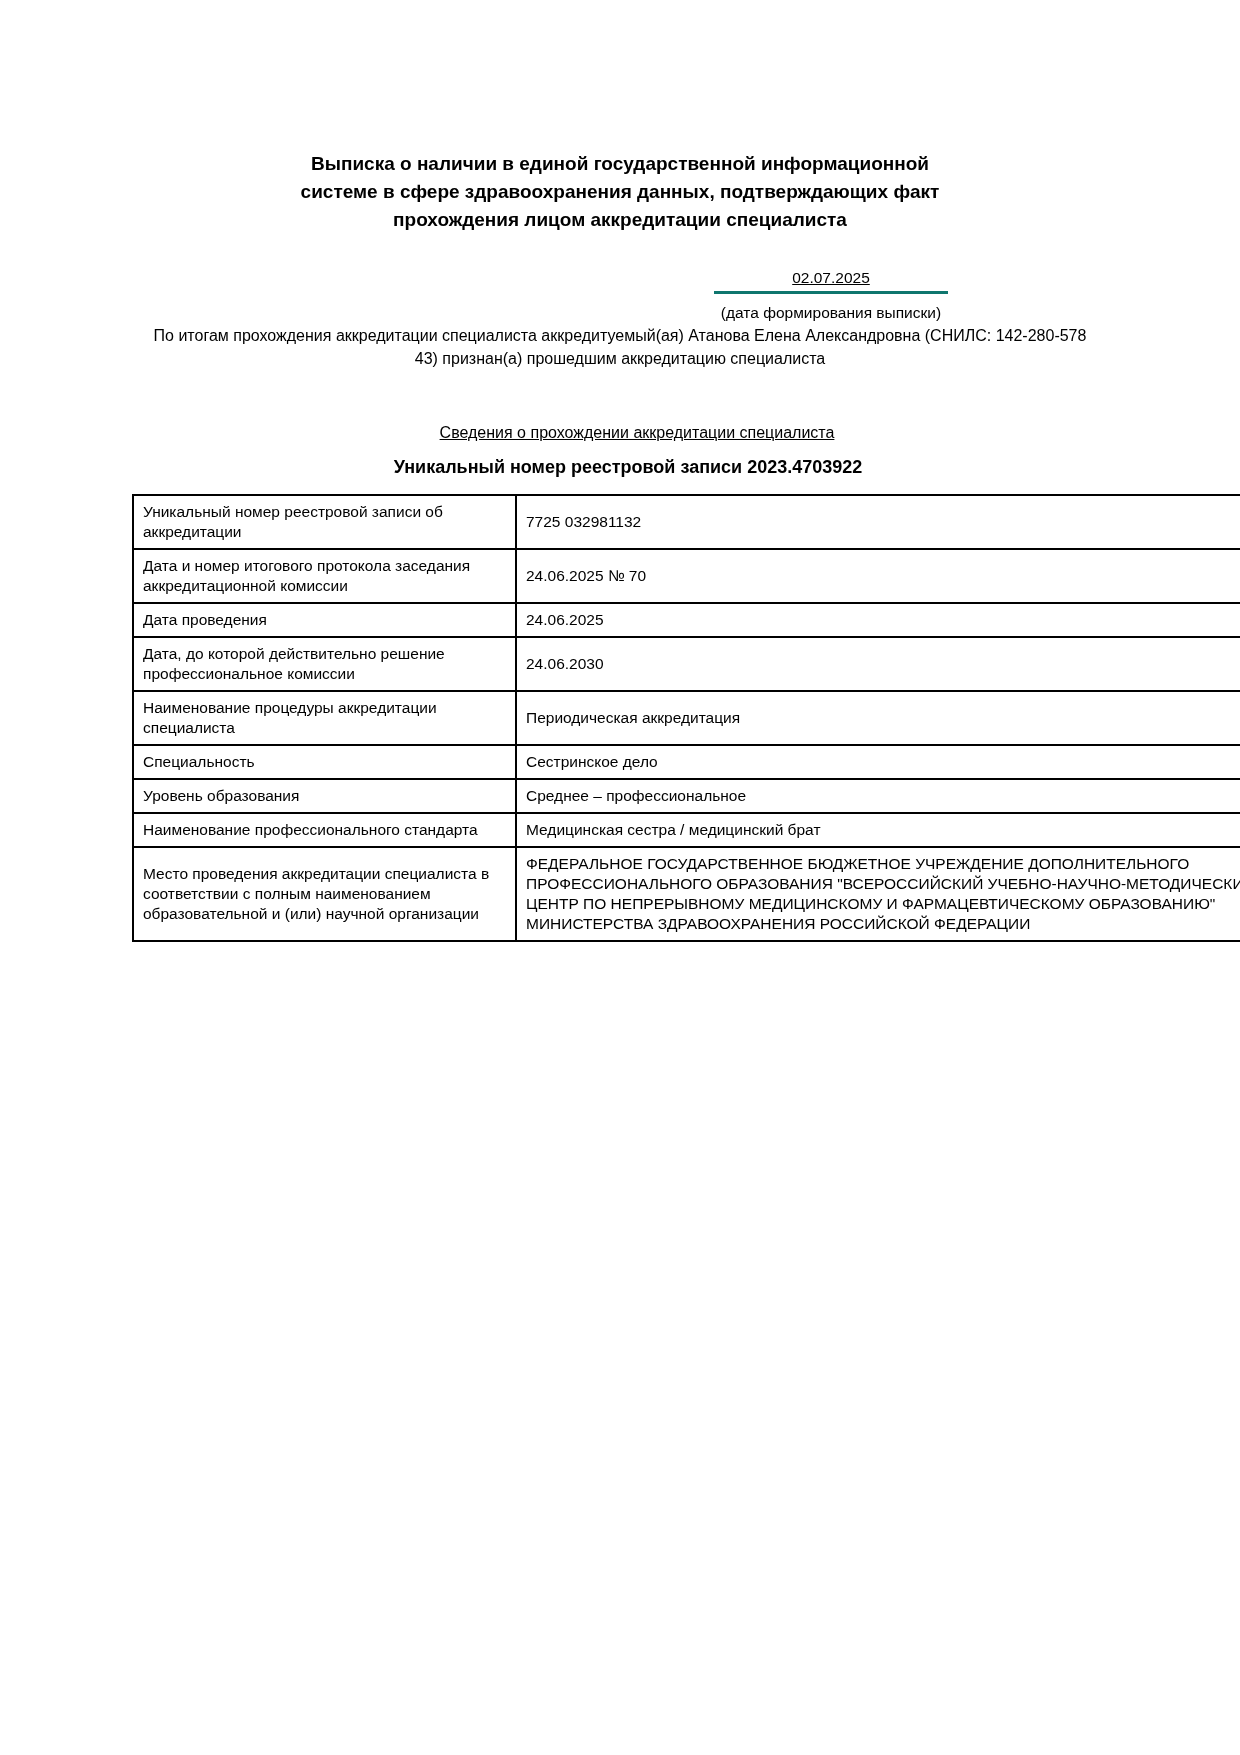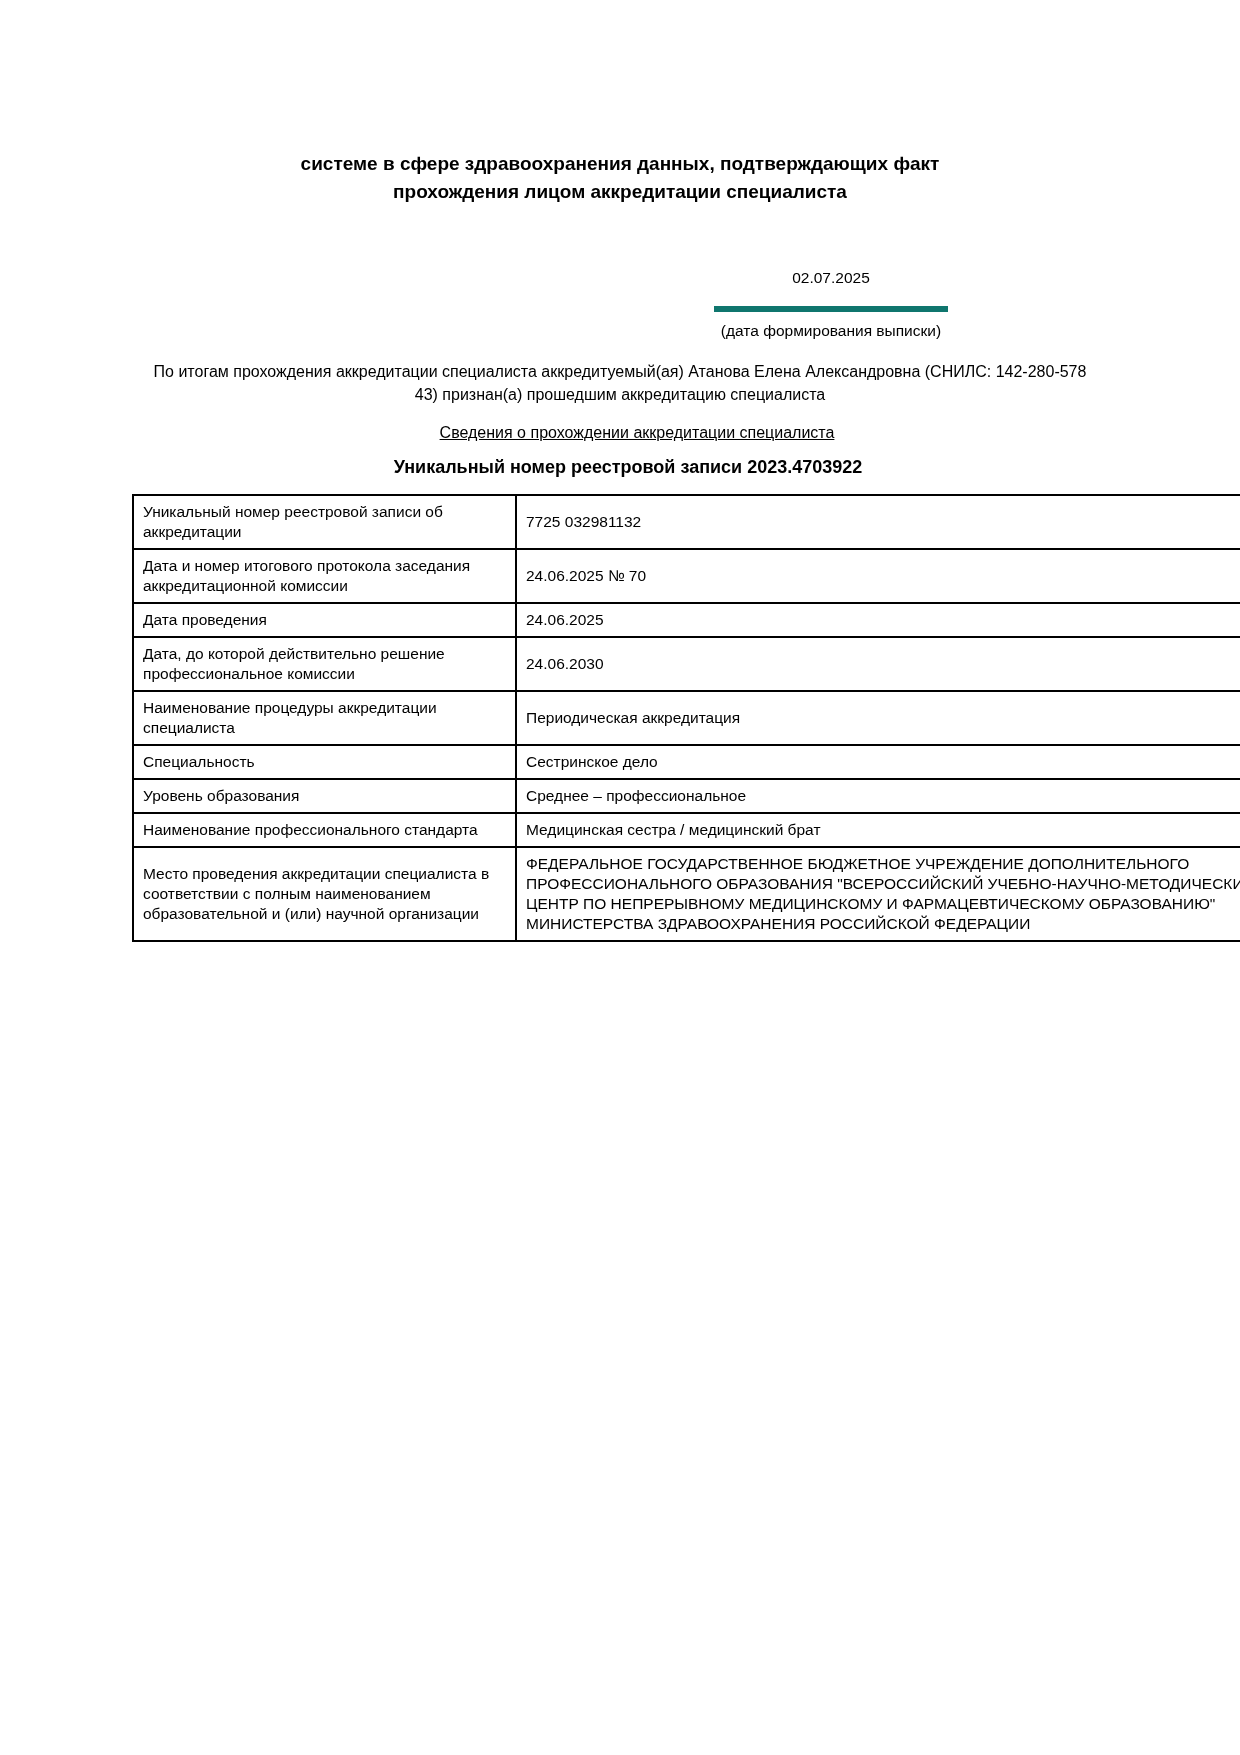--- a/index.html
+++ b/index.html
@@ -31,32 +31,33 @@
     position: absolute;
     top: 268px;
     left: 714px;
     width: 234px;
     text-align: center;
   }
   .date-value {
     display: block;
     font-size: 15.5px;
     line-height: 20px;
-    padding-bottom: 18px;
-    border-bottom: 6px solid #0f766e;
+    padding-bottom: 3px;
+    border-bottom: 3px solid #0f766e;
+    text-decoration: underline;
   }
   .date-caption {
     display: block;
     font-size: 15.5px;
     line-height: 19px;
     padding-top: 9px;
   }
   .intro {
     position: absolute;
-    top: 360px;
+    top: 324px;
     left: 50%;
     transform: translateX(-50%);
     width: 1020px;
     text-align: center;
     font-size: 16px;
     line-height: 23px;
   }
   .section-heading {
     position: absolute;
     top: 424px;
@@ -95,20 +96,21 @@
     word-wrap: break-word;
   }
   .acc-table td.label-cell { width: 383px; }
 </style>
 </head>
 <body>
 
 <div class="page">
 
   <div class="doc-title">
+    <div>Выписка о наличии в единой государственной информационной</div>
     <div>системе в сфере здравоохранения данных, подтверждающих факт</div>
     <div>прохождения лицом аккредитации специалиста</div>
   </div>
 
   <div class="date-block">
     <span class="date-value">02.07.2025</span>
     <span class="date-caption">(дата формирования выписки)</span>
   </div>
 
   <div class="intro">

